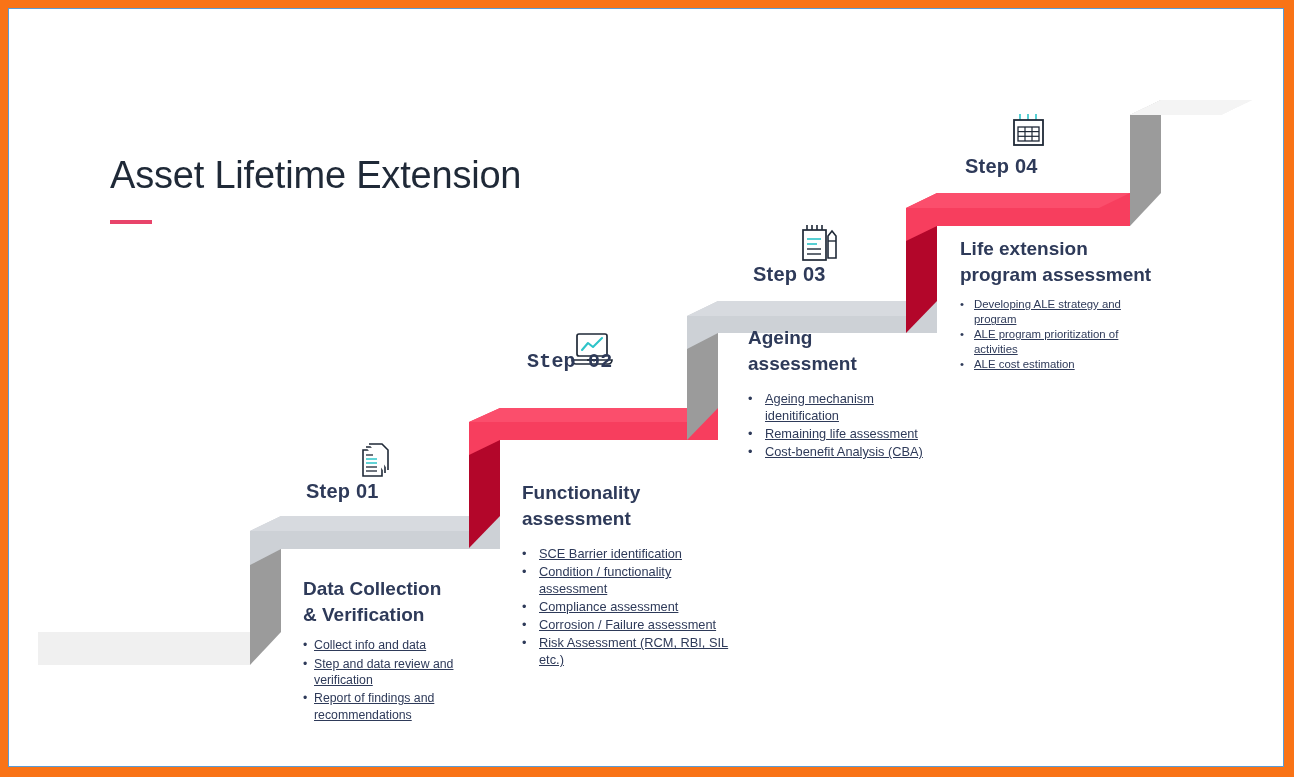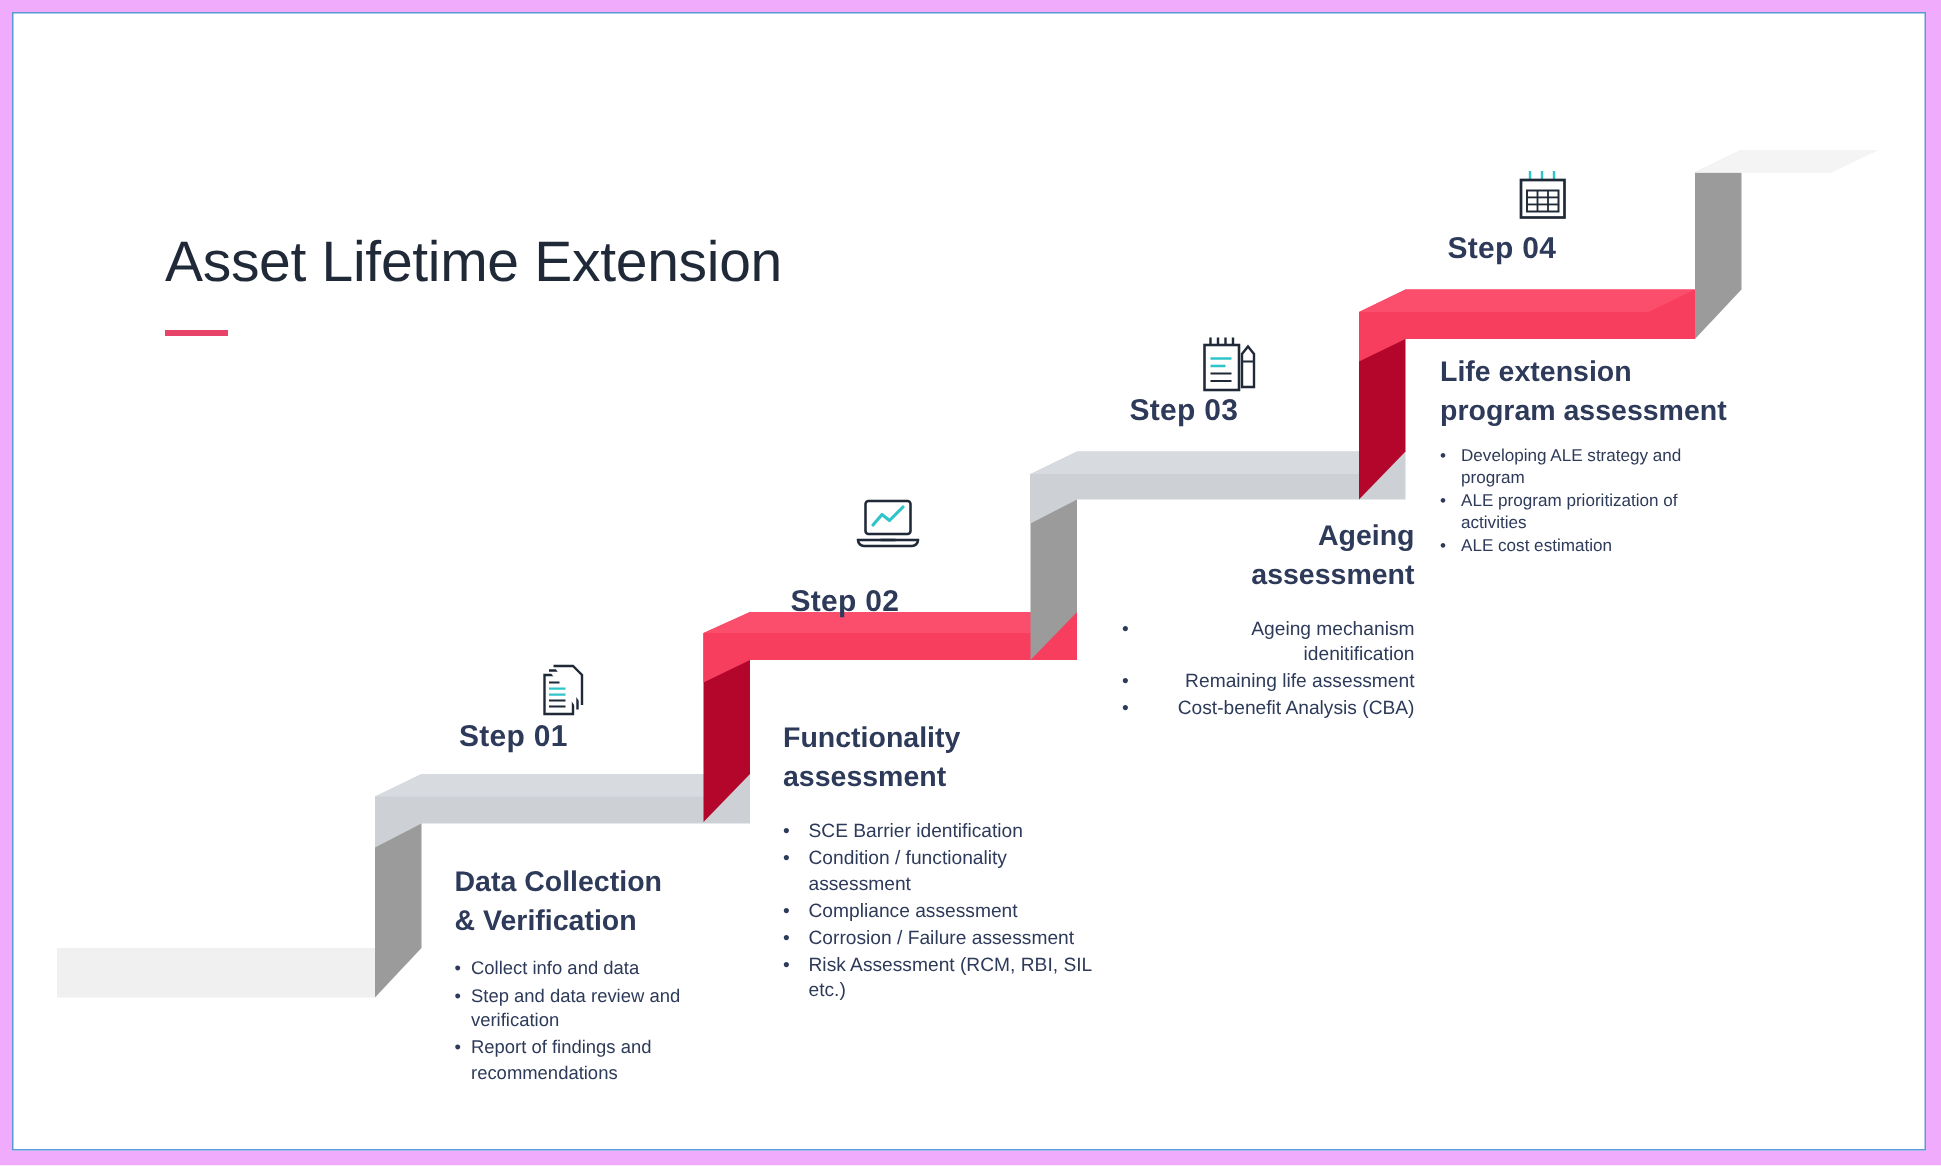--- a/index.html
+++ b/index.html
@@ -7,21 +7,21 @@
     padding: 0;
     background: #ffffff;
   }
   body {
     font-family: "Liberation Sans", sans-serif;
   }
   #canvas {
     position: relative;
     width: 1294px;
     height: 777px;
-    background: #f0abfc;
+    background: #f97316;
     overflow: hidden;
   }
   #frame {
     position: absolute;
     left: 8px;
     top: 8px;
     width: 1276px;
     height: 759px;
     border: 1.5px solid #5a9bd5;
     box-sizing: border-box;
@@ -87,20 +87,21 @@
     line-height: 1.33;
     margin-bottom: 1px;
   }
   .panel-list li .bullet {
     position: absolute;
     left: 0;
     top: 0;
   }
   .panel-list li .btext {
     display: block;
+    text-decoration: underline;
   }
   
   .list-s1 li {
     font-size: 12.3px;
     padding-left: 11px;
     margin-bottom: 2px;
   }
   
   .list-s2 li, .list-s3 li {
     font-size: 12.8px;
@@ -196,21 +197,21 @@
   </div>
 
   <div class="step-icon" style="left:565px; top:326px;">
     <svg width="54" height="52" viewBox="0 0 54 52" xmlns="http://www.w3.org/2000/svg">
       <rect x="12" y="8" width="30" height="22" rx="2" fill="#ffffff" stroke="#1f2937" stroke-width="1.7"></rect>
       <polyline points="17,24 23,17 28,21 37,12" fill="none" stroke="#2ec4c9" stroke-width="2.1" stroke-linecap="round" stroke-linejoin="round"></polyline>
       <path d="M7 34 h40 a4 4 0 0 1 -4 4 h-32 a4 4 0 0 1 -4 -4 z" fill="#ffffff" stroke="#1f2937" stroke-width="1.7"></path>
       <line x1="22" y1="34" x2="32" y2="34" stroke="#1f2937" stroke-width="1.7"></line>
     </svg>
   </div>
-  <div class="step-label" style="left:527px; top:390px; width:130px;">Step 02</div>
+  <div class="step-label" style="left:527px; top:350px; width:130px;font-family:Liberation Mono, monospace;">Step 02</div>
 
   <div class="panel" style="left:522px; top:480px; width:215px;">
     <div class="panel-heading">
       <span>Functionality</span><br>
       <span>assessment</span>
     </div>
     <ul class="panel-list list-s2" style="margin-top:14px;">
       <li>
           <span class="bullet">•</span>
           <span class="btext">SCE Barrier identification</span>
@@ -250,21 +251,21 @@
       <g stroke="#1f2937" stroke-width="1.4">
         <line x1="15" y1="30" x2="29" y2="30"></line>
         <line x1="15" y1="35" x2="29" y2="35"></line>
       </g>
       <path d="M40 12 l4 5 v22 h-8 v-22 z" fill="#ffffff" stroke="#1f2937" stroke-width="1.6"></path>
       <line x1="36" y1="22" x2="44" y2="22" stroke="#1f2937" stroke-width="1.4"></line>
     </svg>
   </div>
   <div class="step-label" style="left:753px; top:263px; width:130px;">Step 03</div>
 
-  <div class="panel" style="left:748px; top:345px; width:195px;text-align:right;">
+  <div class="panel" style="left:748px; top:325px; width:195px;">
     <div class="panel-heading">
       <span>Ageing</span><br>
       <span>assessment</span>
     </div>
     <ul class="panel-list list-s3" style="margin-top:14px;">
       <li>
           <span class="bullet">•</span>
           <span class="btext">Ageing mechanism idenitification</span>
         </li>
       <li>

